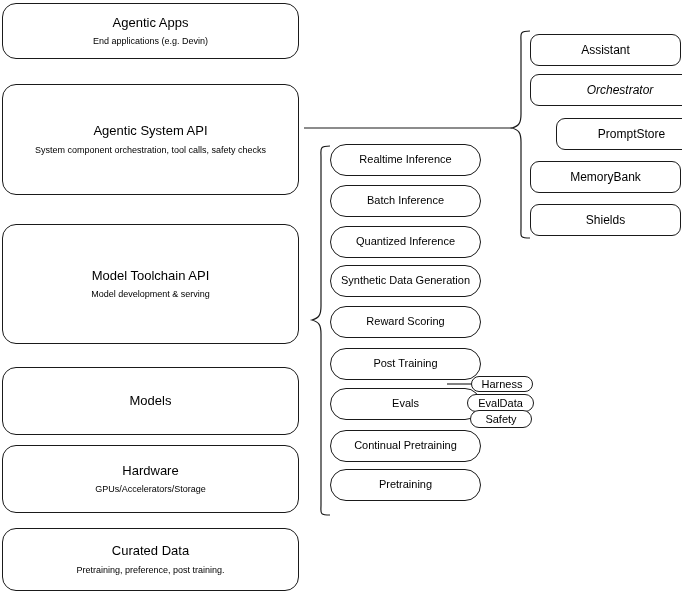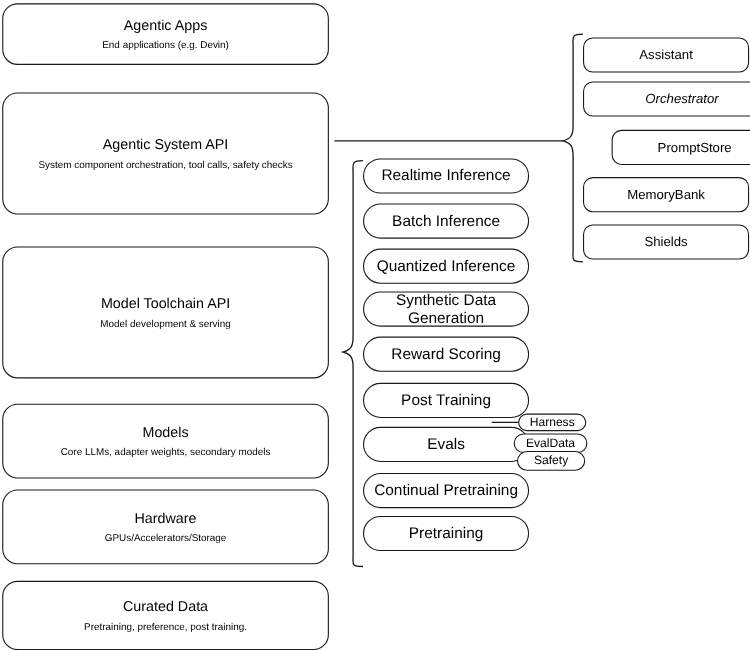--- a/index.html
+++ b/index.html
@@ -40,21 +40,21 @@
     font-size: 13px;
     color: #000;
   }
   .stack-sub {
     font-size: 9px;
     color: #000;
     margin-top: 5px;
   }
   .pipe-box {
     border-radius: 16px;
-    font-size: 14px;
+    font-size: 11px;
     height: 32px;
   }
   .comp-box {
     border-radius: 9px;
     font-size: 12px;
     height: 32px;
   }
   .pill {
     position: absolute;
     box-sizing: border-box;
@@ -117,21 +117,20 @@
     <div class="stack-sub">System component orchestration, tool calls, safety checks</div>
   </div>
 
   <div class="node stack-box" style="left:2px; top:224px; width:297px; height:120px;text-align:center;">
     <div class="stack-title">Model Toolchain API</div>
     <div class="stack-sub">Model development &amp; serving</div>
   </div>
 
   <div class="node stack-box" style="left:2px; top:367px; width:297px; height:68px;">
     <div class="stack-title">Models</div>
-    <div class="stack-sub">Core LLMs, adapter weights, secondary models</div>
   </div>
 
   <div class="node stack-box" style="left:2px; top:445px; width:297px; height:68px;">
     <div class="stack-title">Hardware</div>
     <div class="stack-sub">GPUs/Accelerators/Storage</div>
   </div>
 
   <div class="node stack-box" style="left:2px; top:528px; width:297px; height:63px;">
     <div class="stack-title">Curated Data</div>
     <div class="stack-sub">Pretraining, preference, post training.</div>

